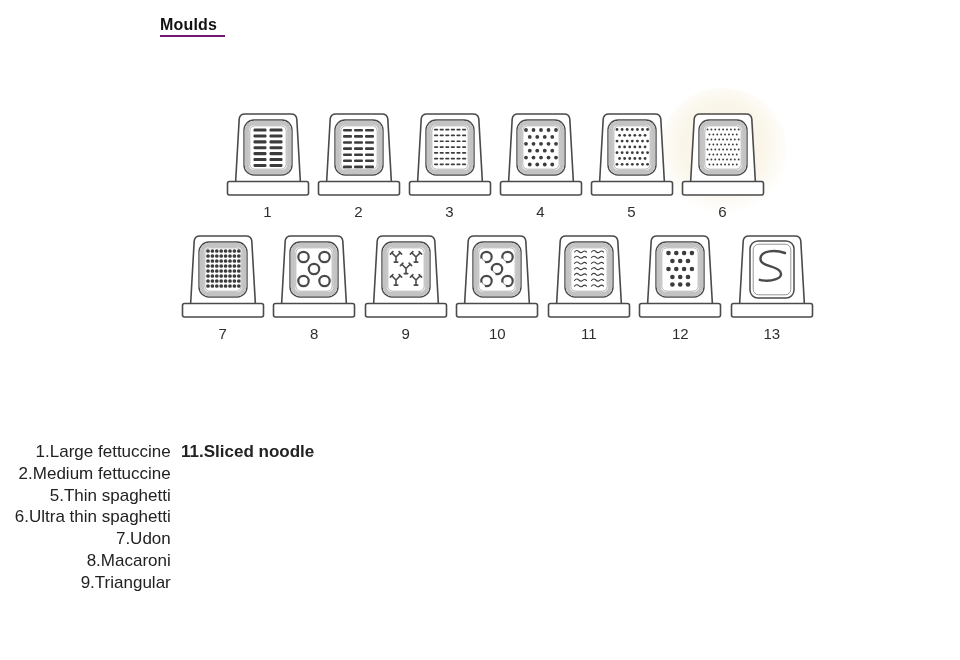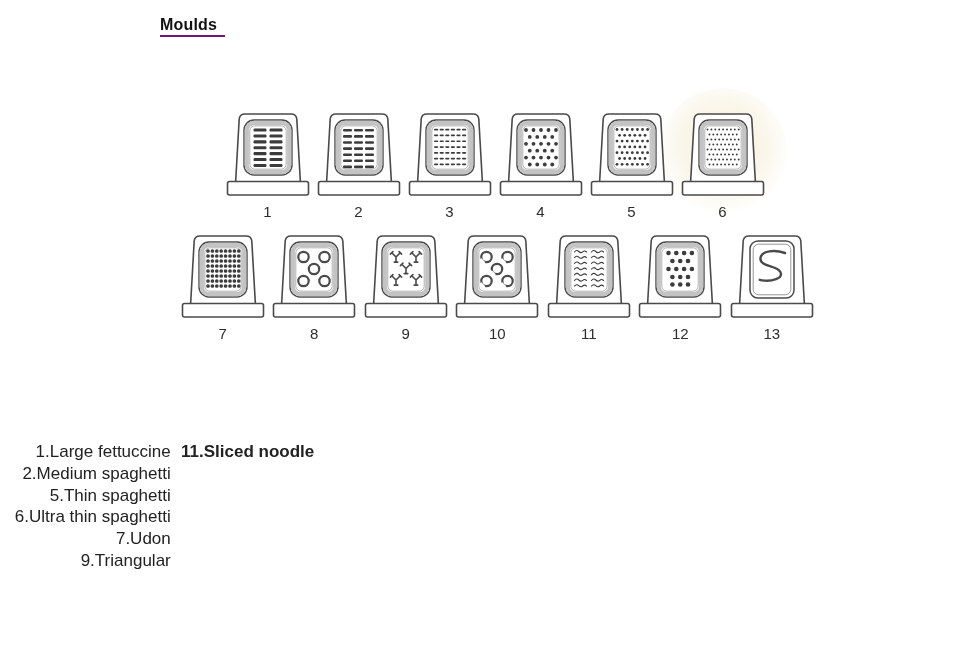--- a/index.html
+++ b/index.html
@@ -513,22 +513,23 @@
              <rect x="27.2" y="16.2" width="37.6" height="50.6" rx="5.5" fill="none" stroke="#8a8a8a" stroke-width="0.9"></rect>
         <path d="M59,25 C49,21.5 35.5,22.5 34.5,30 C33.8,36.5 43,37.5 49,40 C56,42.8 57.5,48.5 50,51.2 C44,53.4 37.5,52.8 33.8,51.8" fill="none" stroke="#4a4a4a" stroke-width="2.4" stroke-linecap="round"></path>
       </svg>
       <div class="mould-number">13</div>
     </div>
   </div>
 
 <div class="legend">
   <div class="legend-col" id="legend-left">
       <div class="legend-item"><span class="num">1.</span><span>Large fettuccine</span></div>
-      <div class="legend-item"><span class="num">2.</span><span>Medium spaghetti</span></div>
+      <div class="legend-item"><span class="num">2.</span><span>Medium fettuccine</span></div>
       <div class="legend-item"><span class="num">5.</span><span>Thin spaghetti</span></div>
       <div class="legend-item"><span class="num">6.</span><span>Ultra thin spaghetti</span></div>
       <div class="legend-item"><span class="num">7.</span><span>Udon</span></div>
+      <div class="legend-item"><span class="num">8.</span><span>Macaroni</span></div>
       <div class="legend-item"><span class="num">9.</span><span>Triangular</span></div>
     </div>
   <div class="legend-col" id="legend-right">
       <div class="legend-item"><span class="num">11.</span><span>Sliced noodle</span></div>
     </div>
 </div>
 
 </body></html>

